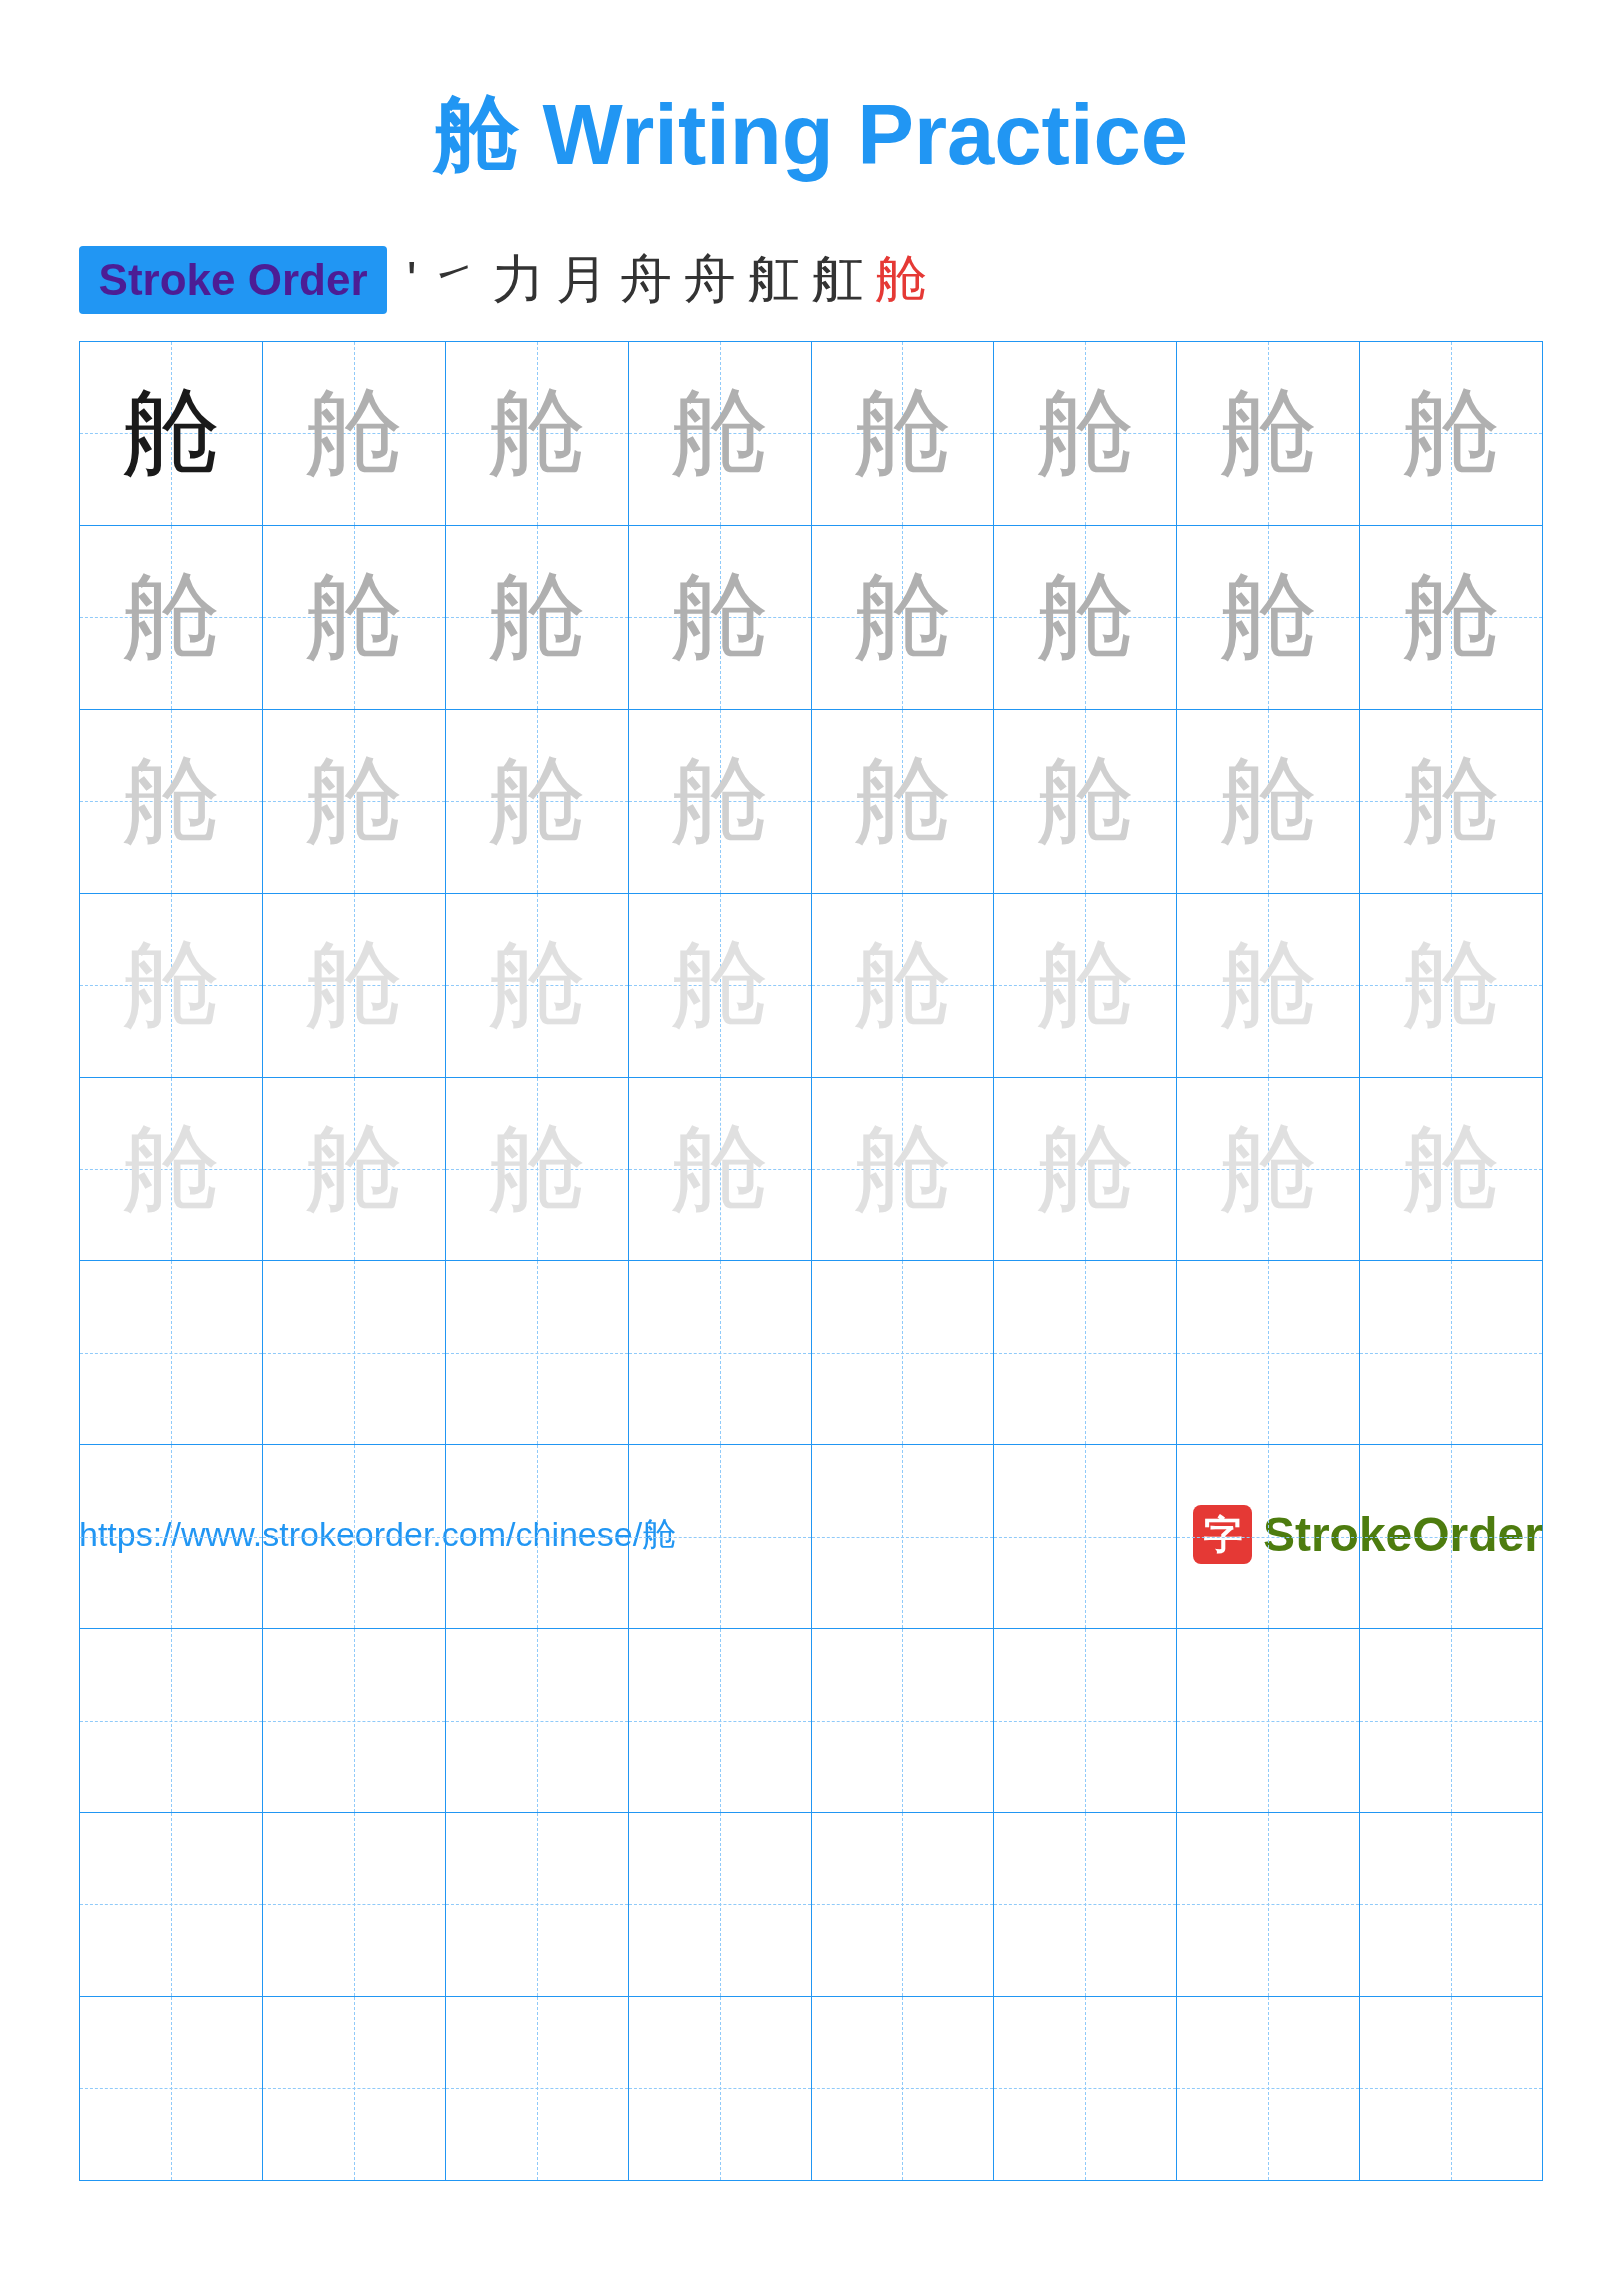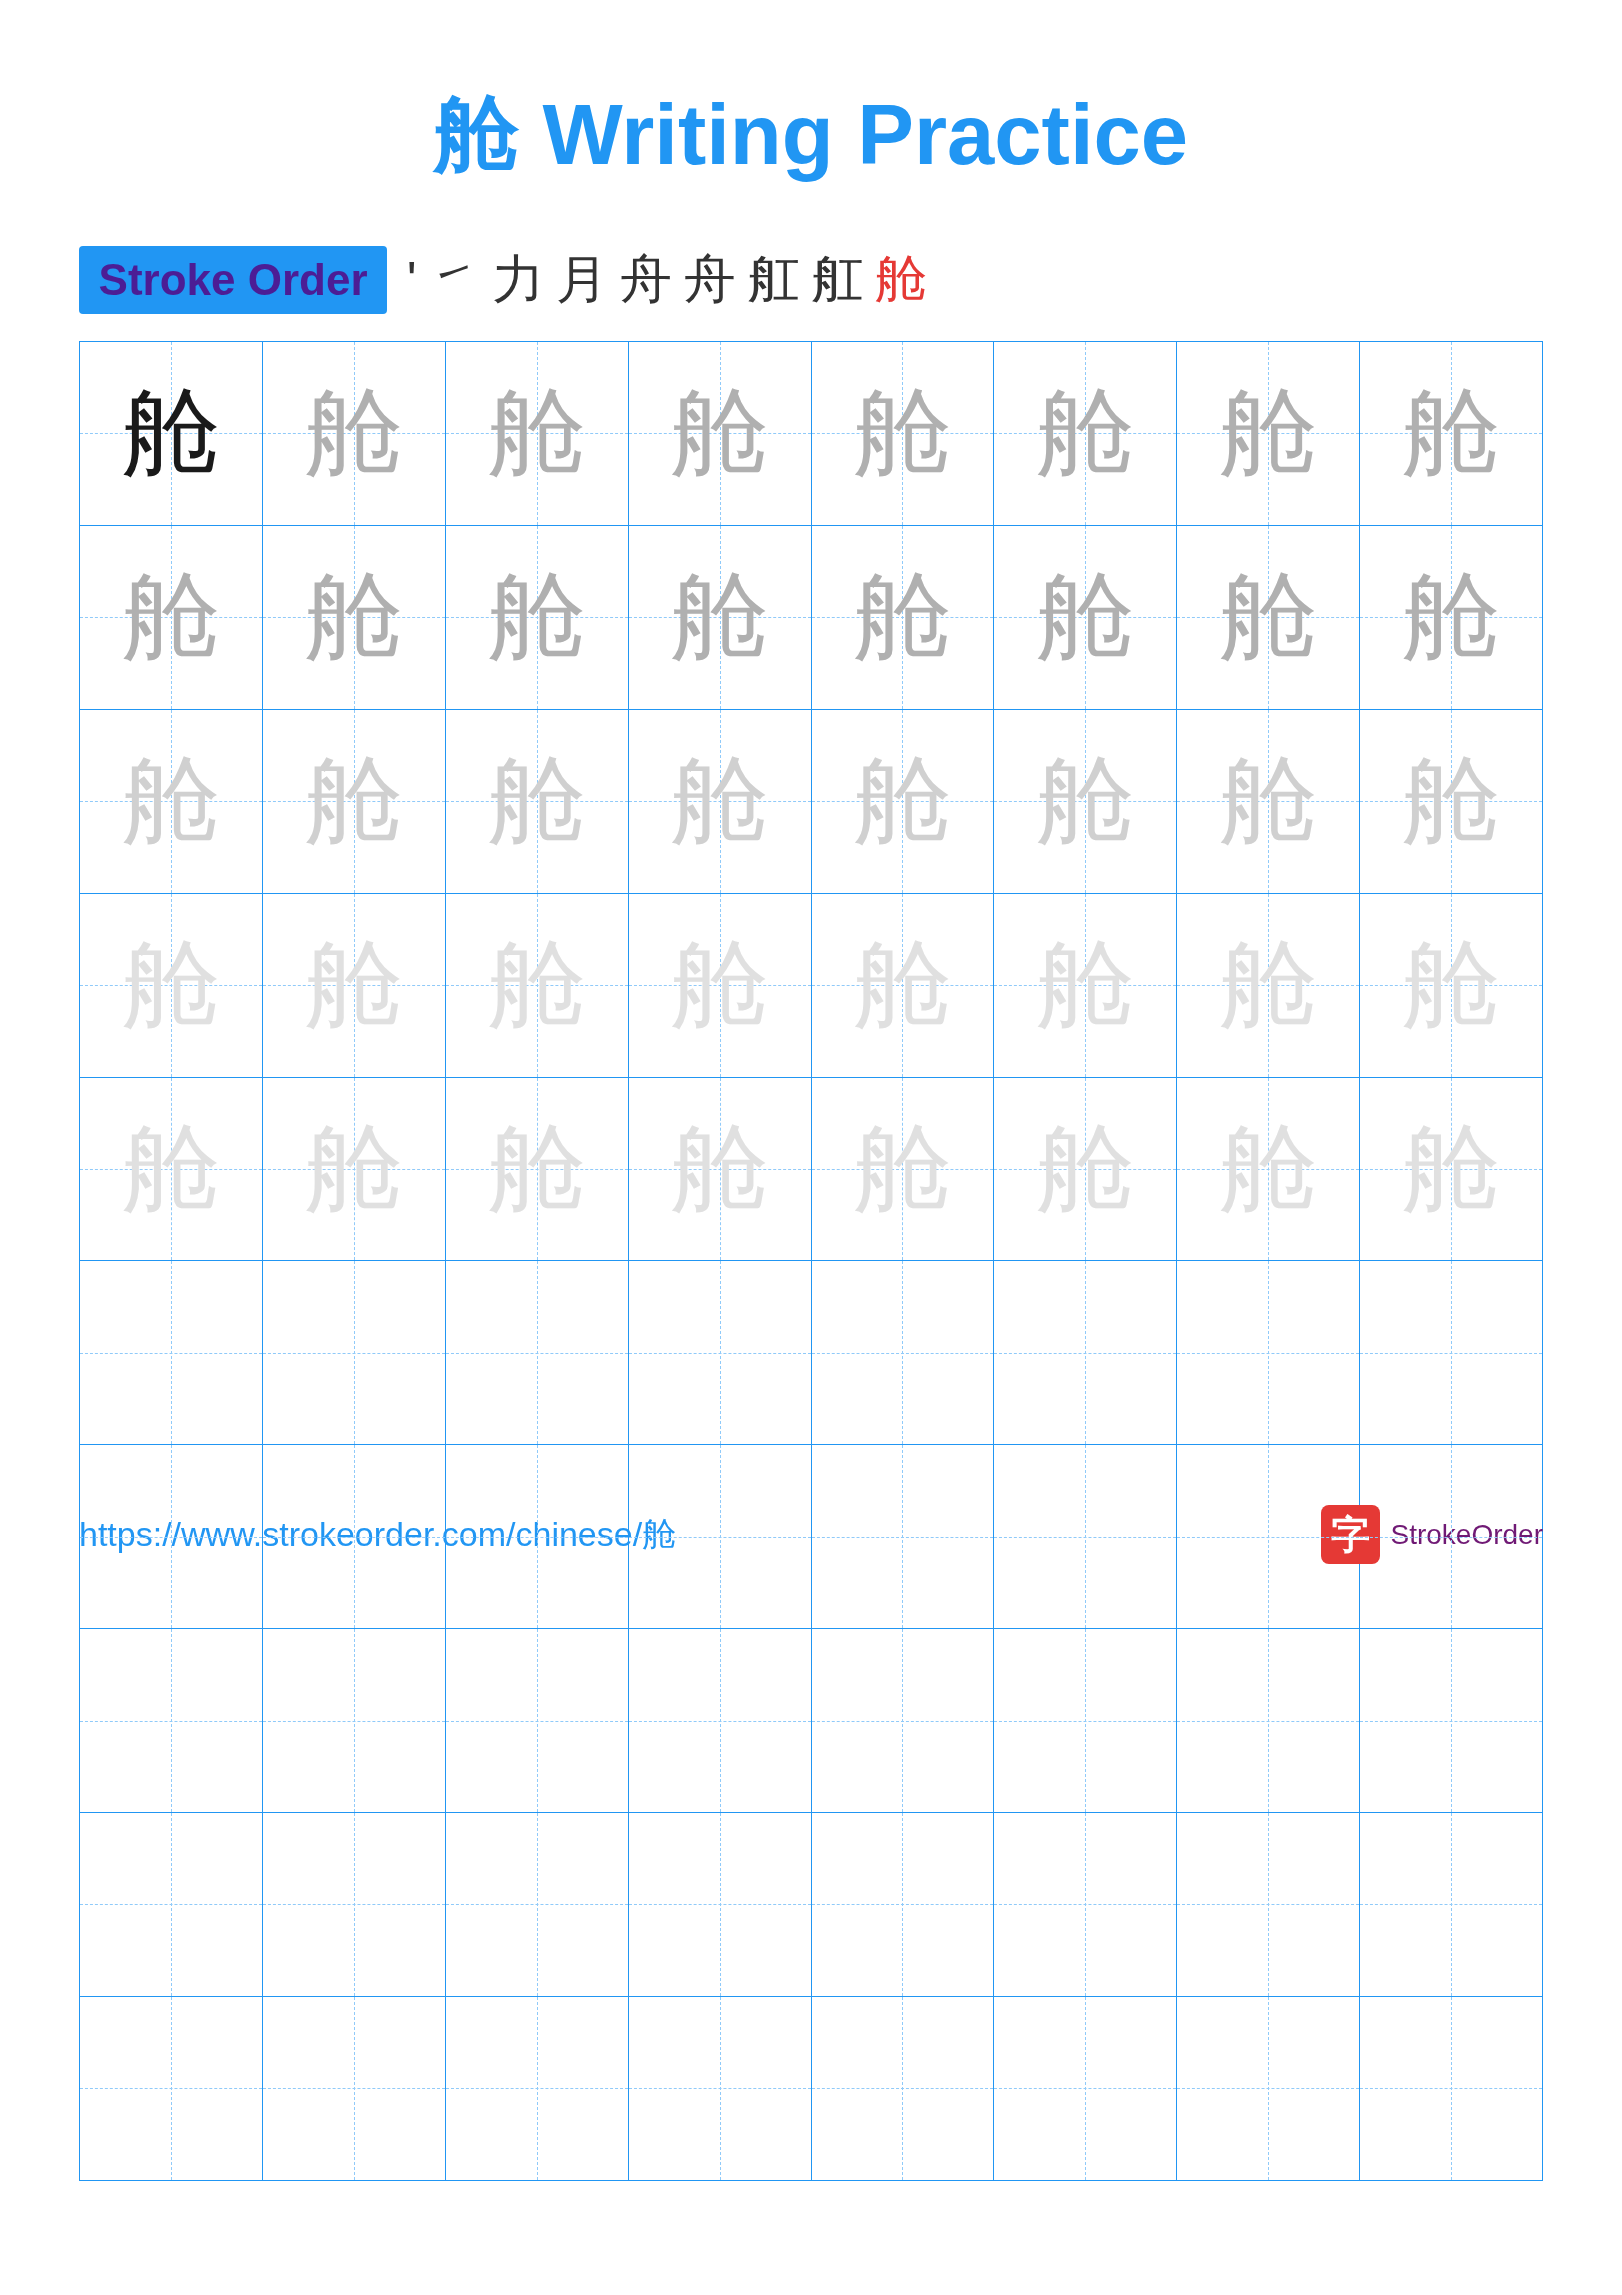--- a/index.html
+++ b/index.html
@@ -172,23 +172,23 @@
       border-radius: 7.9px;
       display: flex;
       align-items: center;
       justify-content: center;
       color: white;
       font-size: 39px;
       font-weight: bold;
     }
 
     .footer-logo-text {
-      font-size: 28px;
-      font-weight: normal;
-      color: #701a75;
+      font-size: 48px;
+      font-weight: bold;
+      color: #4d7c0f;
     }
   </style>
 </head>
 <body>
 
 <div class="page">
 
   <div class="title">舱 Writing Practice</div>
 
   <div class="stroke-order-row">

